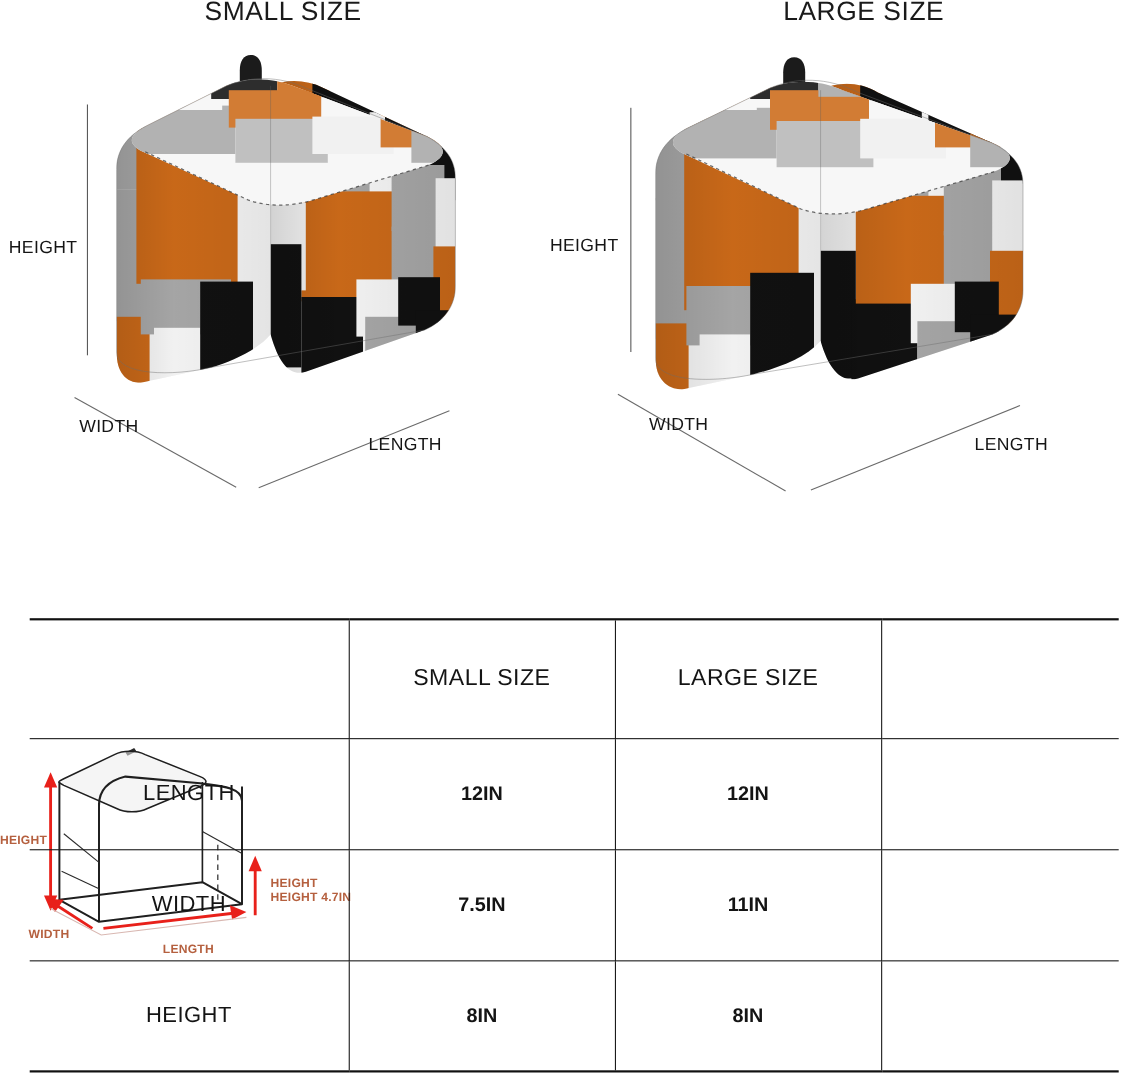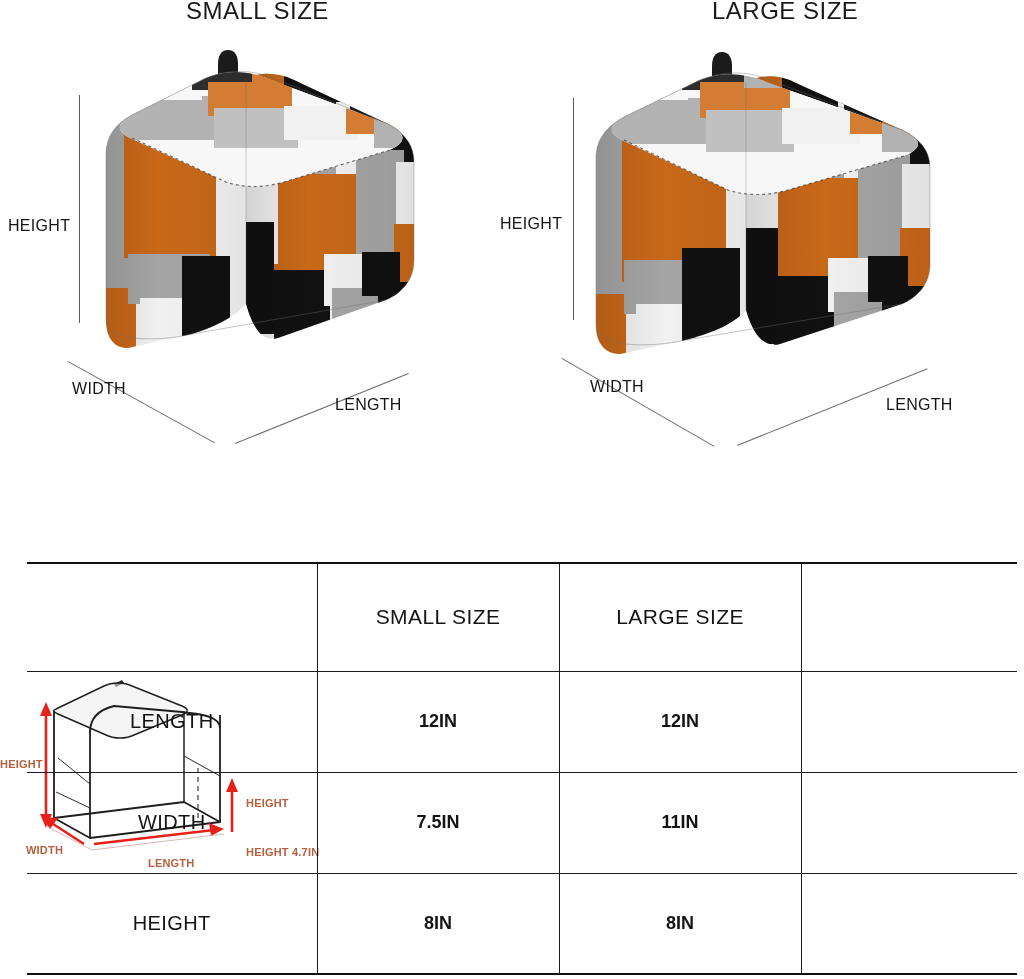--- a/index.html
+++ b/index.html
@@ -50,21 +50,21 @@
     font-size: 11px;
     font-weight: 700;
     color: #b5603f;
     white-space: nowrap;
     letter-spacing: 0.2px;
   }
   #la-height  { left: 0px;   top: 758px; }
   #la-width   { left: 26px;  top: 844px; }
   #la-length  { left: 148px; top: 857px; }
   #la-pocket1 { left: 246px; top: 797px; }
-  #la-pocket2 { left: 246px; top: 846px; }
+  #la-pocket2 { left: 246px; top: 810px; }
 
   
   #spec-table {
     position: absolute;
     left: 27px; top: 562px;
     width: 990px; height: 412px;
     border-collapse: collapse;
     table-layout: fixed;
   }
   #spec-table td {

